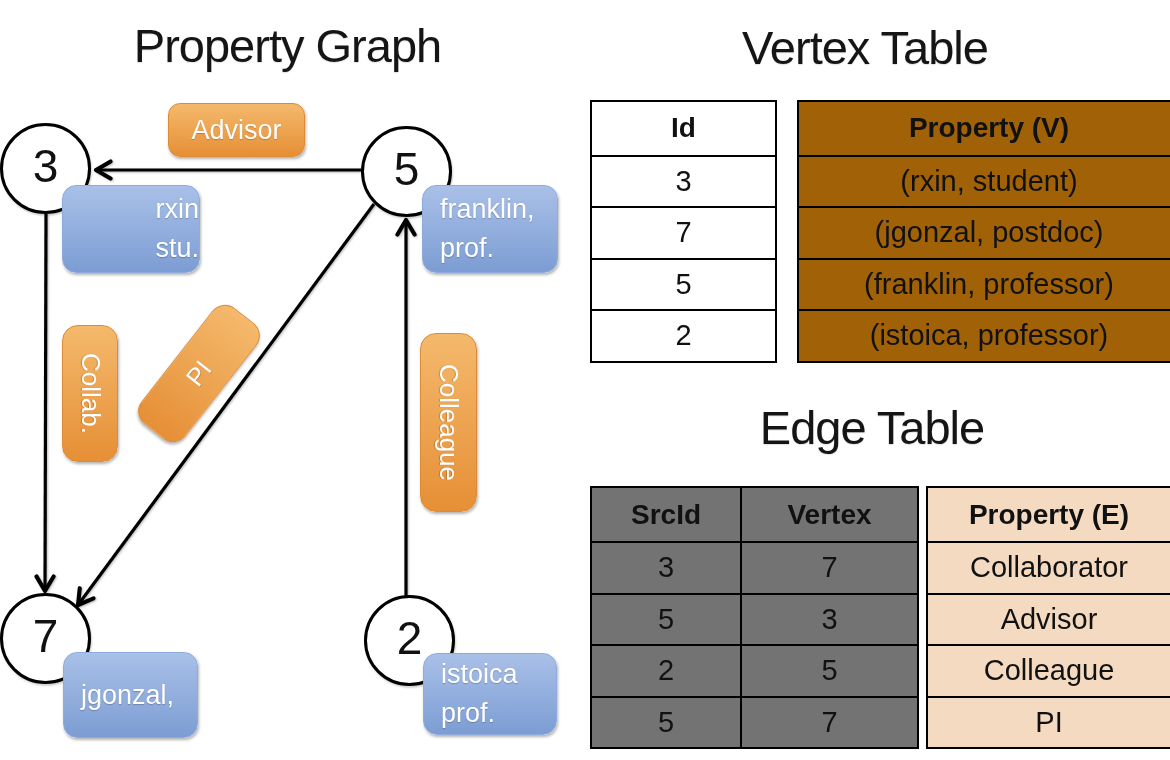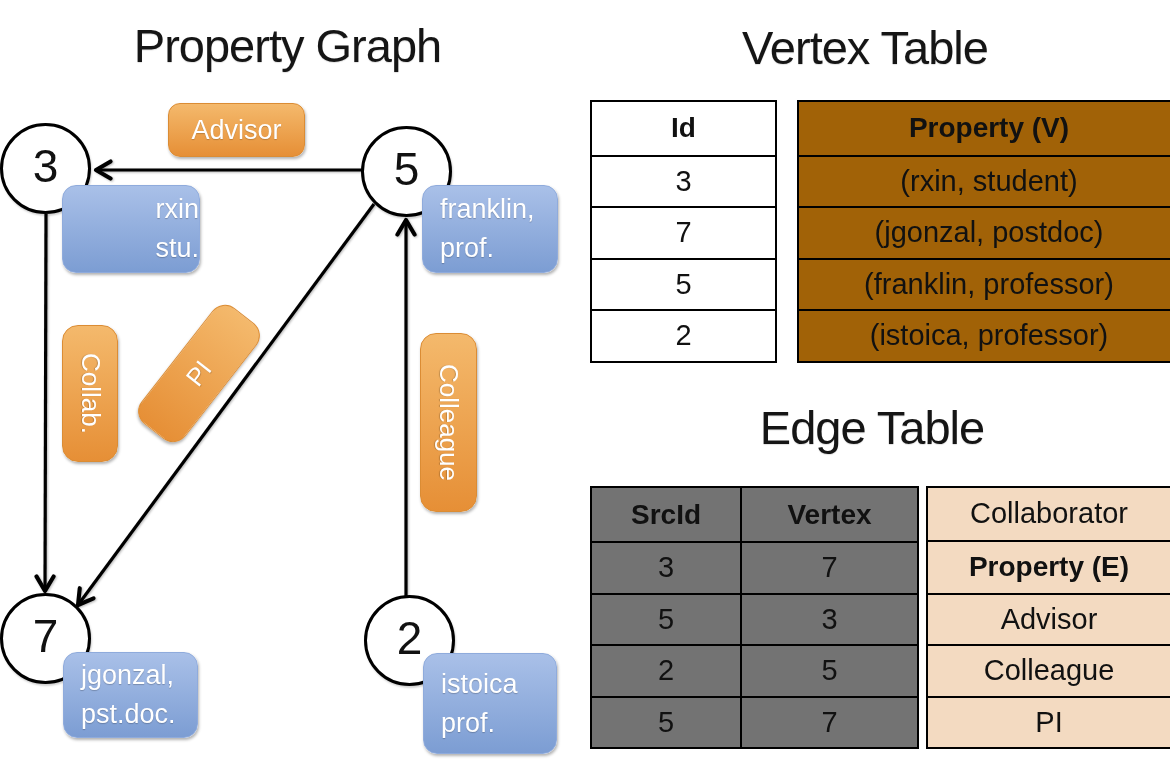--- a/index.html
+++ b/index.html
@@ -35,21 +35,21 @@
   .vlabel{position:absolute;z-index:3;box-sizing:border-box;border-radius:14px;
           background:linear-gradient(#a9c0e8,#7c9dd3);
           border:1px solid #8fabdc;
           box-shadow:1px 2px 3px rgba(0,0,0,0.30);
           display:flex;flex-direction:column;justify-content:center;
           padding-left:17px;color:#fff;font-size:27px;line-height:39px;
           text-shadow:0 1px 1px rgba(0,0,0,0.22);}
   #vlabel-rxin{left:62px;top:185px;width:138px;height:88px;text-align:right;}
   #vlabel-franklin{left:422px;top:185px;width:136px;height:88px;}
   #vlabel-jgonzal{left:63px;top:652px;width:135px;height:86px;}
-  #vlabel-istoica{left:423px;top:653px;width:134px;height:101px;}
+  #vlabel-istoica{left:423px;top:653px;width:134px;height:82px;}
 
   
   .elabel{position:absolute;z-index:3;box-sizing:border-box;
           background:linear-gradient(#f4b96c,#e68f36);
           border:1px solid #db8c34;
           box-shadow:1px 2px 3px rgba(0,0,0,0.30);
           display:flex;align-items:center;justify-content:center;
           color:#fff;text-shadow:0 1px 1px rgba(0,0,0,0.20);}
   #elabel-advisor{left:168px;top:103px;width:137px;height:54px;border-radius:12px;font-size:27px;}
   #elabel-collab{left:62px;top:325px;width:56px;height:137px;border-radius:16px;font-size:26px;}
@@ -118,21 +118,20 @@
   <div id="vlabel-rxin" class="vlabel">
     <span>rxin</span>
     <span>stu.</span>
   </div>
   <div id="vlabel-franklin" class="vlabel">
     <span>franklin,</span>
     <span>prof.</span>
   </div>
   <div id="vlabel-jgonzal" class="vlabel">
     <span>jgonzal,</span>
-    <span>pst.doc.</span>
   </div>
   <div id="vlabel-istoica" class="vlabel">
     <span>istoica</span>
     <span>prof.</span>
   </div>
 
   <div id="elabel-advisor" class="elabel">
     <span>Advisor</span>
   </div>
   <div id="elabel-collab" class="elabel">
@@ -173,21 +172,21 @@
       </div>
       <div class="dstcol">
         <div class="cell th">Vertex</div>
         <div class="cell td">7</div>
         <div class="cell td">3</div>
         <div class="cell td">5</div>
         <div class="cell td">7</div>
       </div>
     </div>
     <div class="tcol propcol">
+      <div class="cell th">Property (E)</div>
       <div class="cell td">Collaborator</div>
-      <div class="cell th">Property (E)</div>
       <div class="cell td">Advisor</div>
       <div class="cell td">Colleague</div>
       <div class="cell td">PI</div>
     </div>
   </div>
 
 </div>
 
 </body></html>

